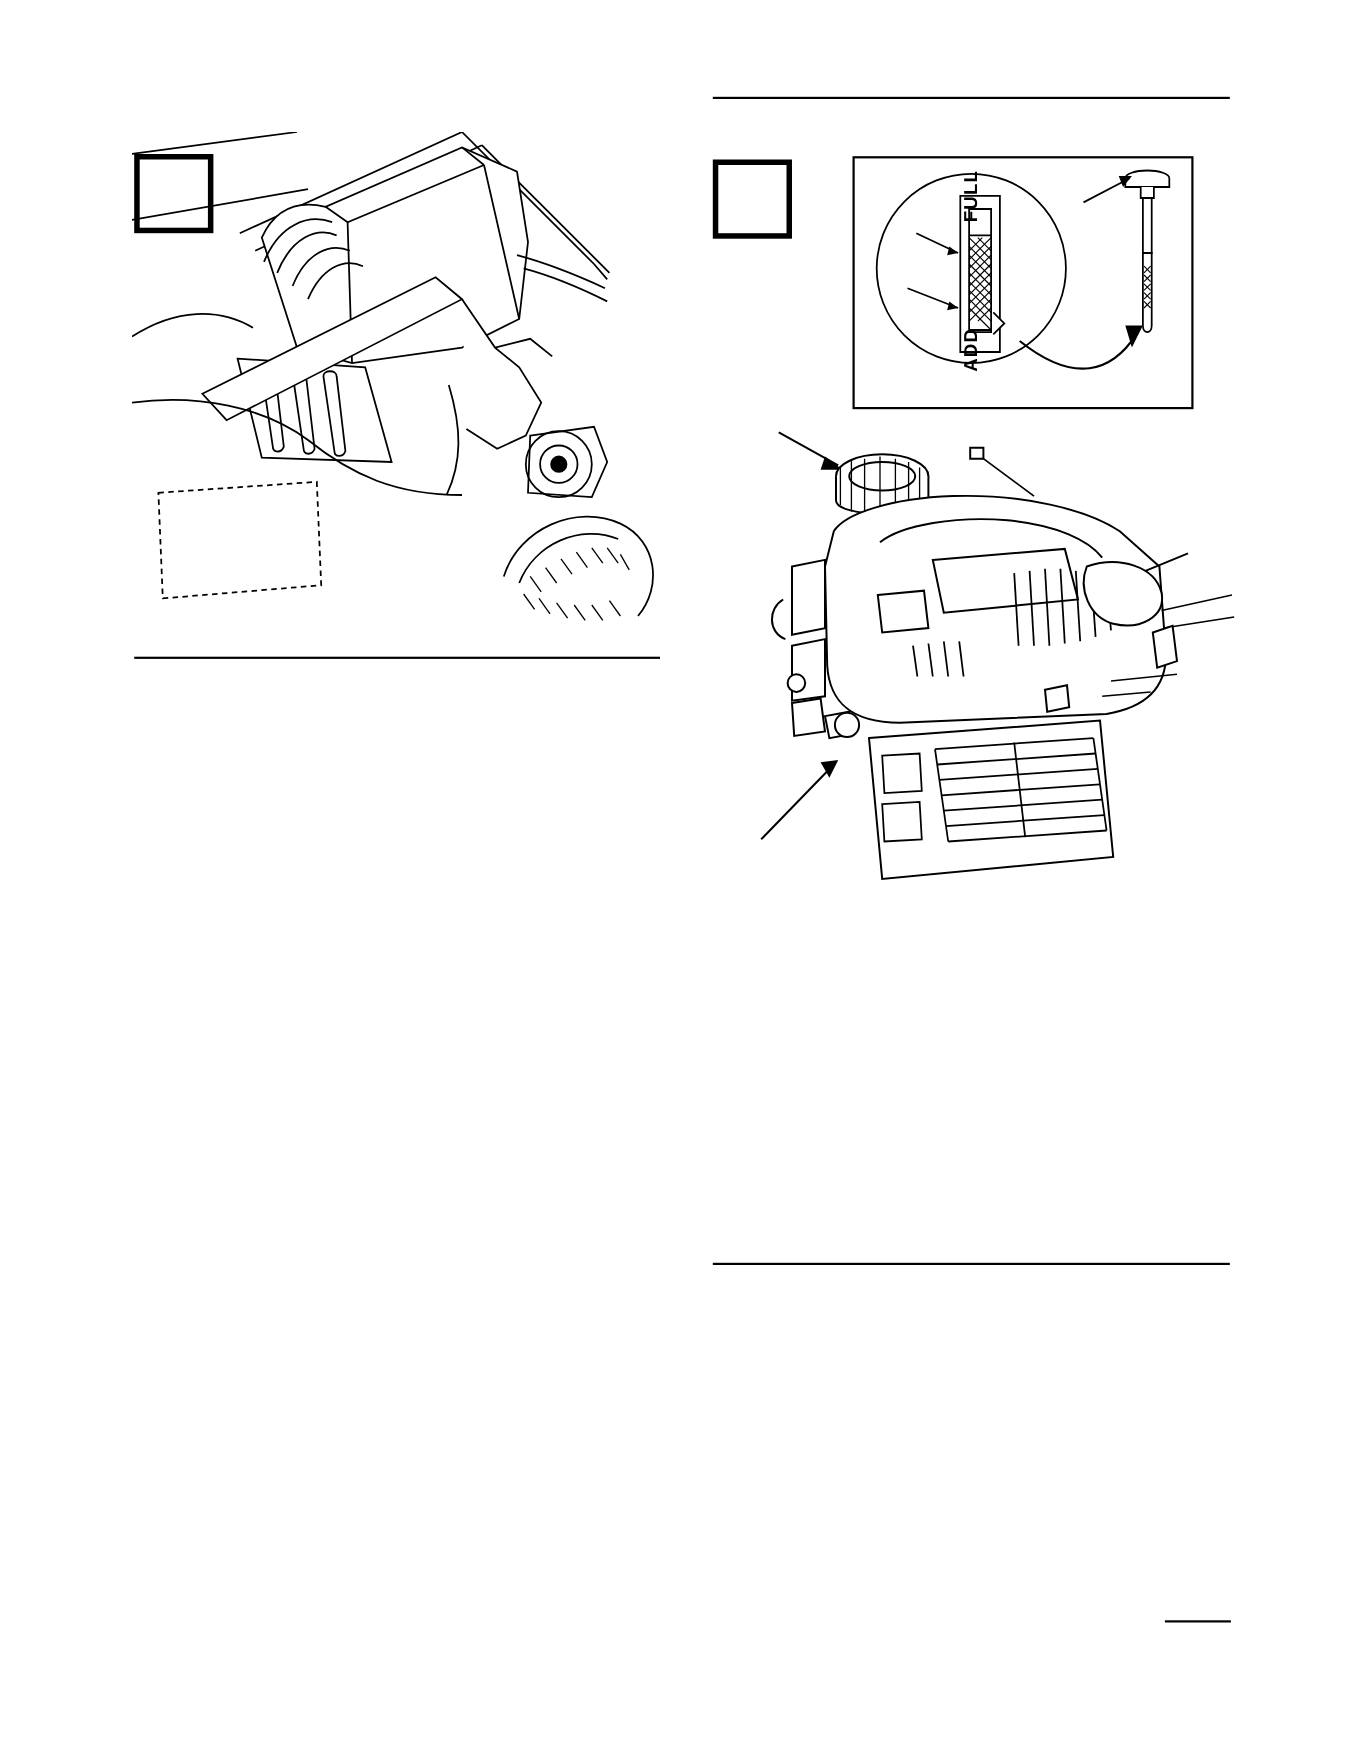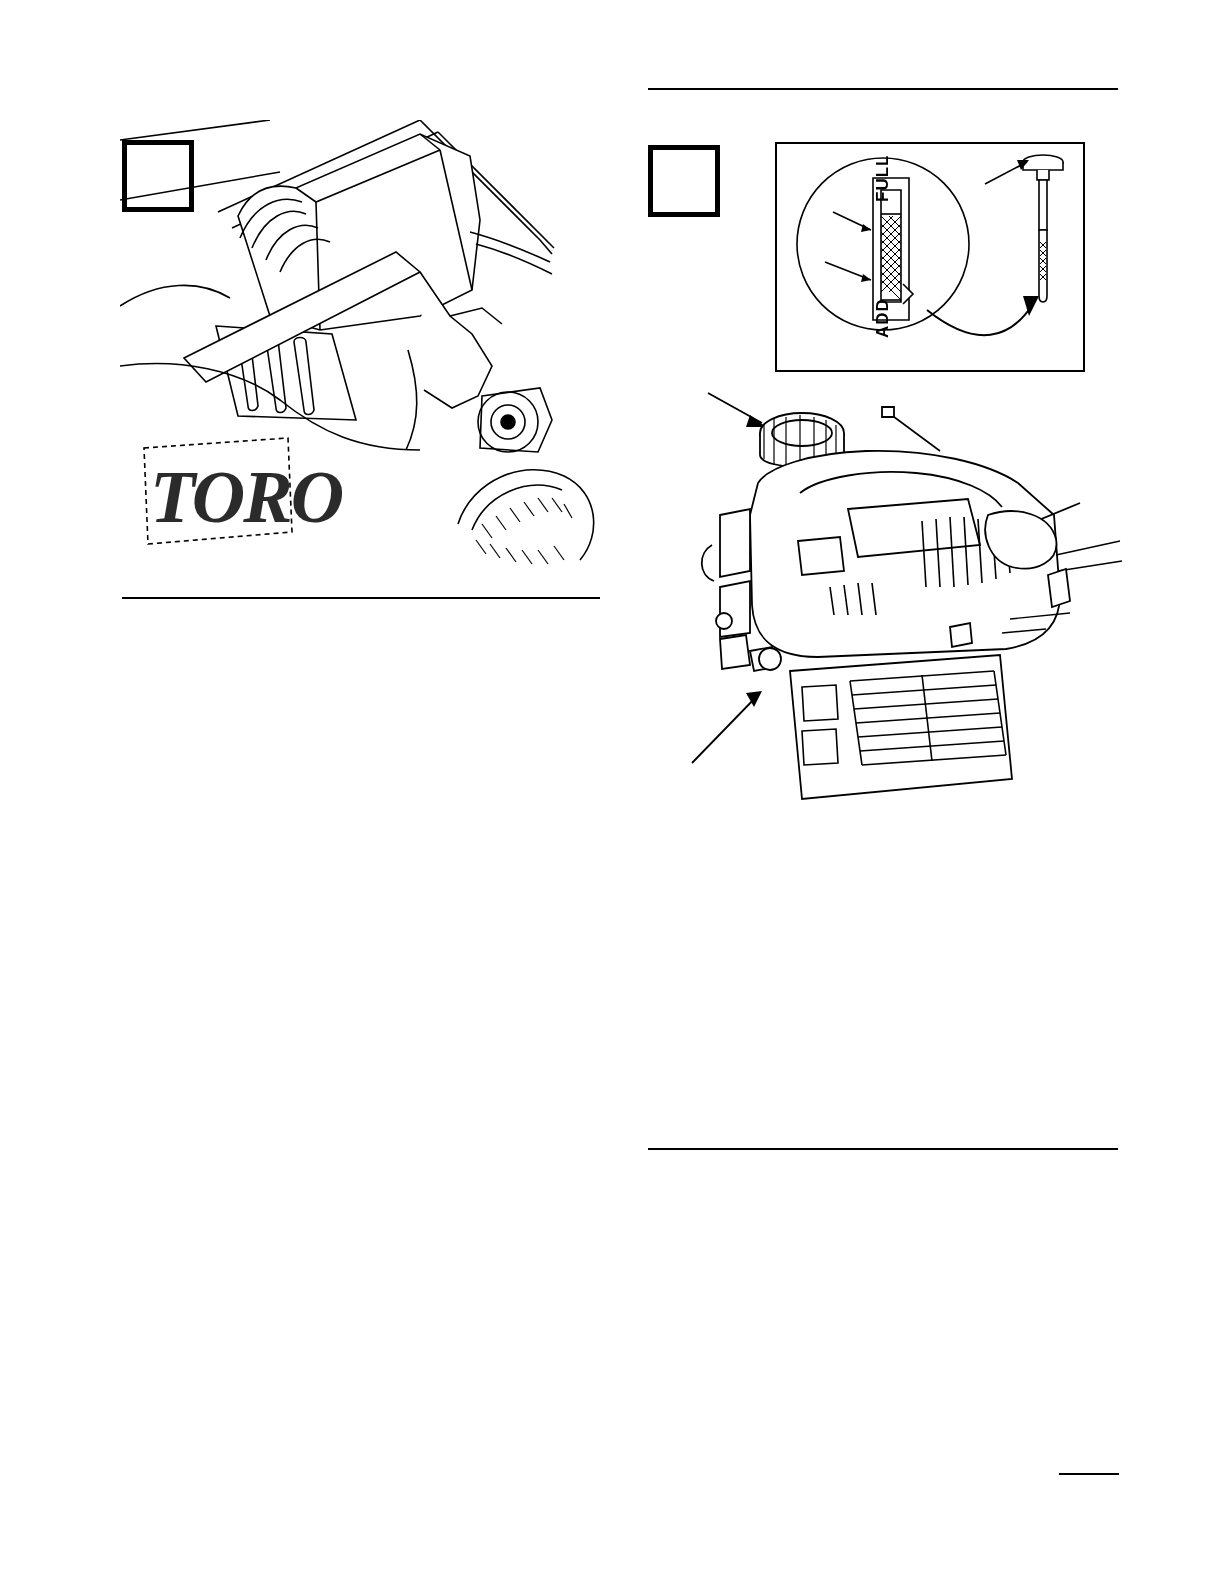--- a/index.html
+++ b/index.html
@@ -161,21 +161,20 @@
           <path d="M386 428 L396 442"></path>
         <path d="M402 430 L412 444"></path>
           <path d="M418 430 L428 444"></path>
         <path d="M434 426 L444 440"></path>
       </g>
 
       <path d="M24 328 L168 318 L172 412 L28 424 Z" stroke-dasharray="5 4"></path>
     </svg>
   </div>
 
-  <div class="toro-word">TORO</div>
 
   <div class="inset-box" style="left:775px; top:142px; width:310px; height:230px;">
     <svg width="306" height="226" viewBox="0 0 306 226" fill="none" stroke="#000" stroke-width="1.6">
 
       <circle cx="106" cy="100" r="86" fill="#fff"></circle>
 
       <path d="M96 34 L132 34 L132 176 L96 176 Z" fill="#fff"></path>
       <path d="M104 46 L124 46 L124 158 L104 158 Z" fill="#fff"></path>
 
       <g stroke-width="1">

